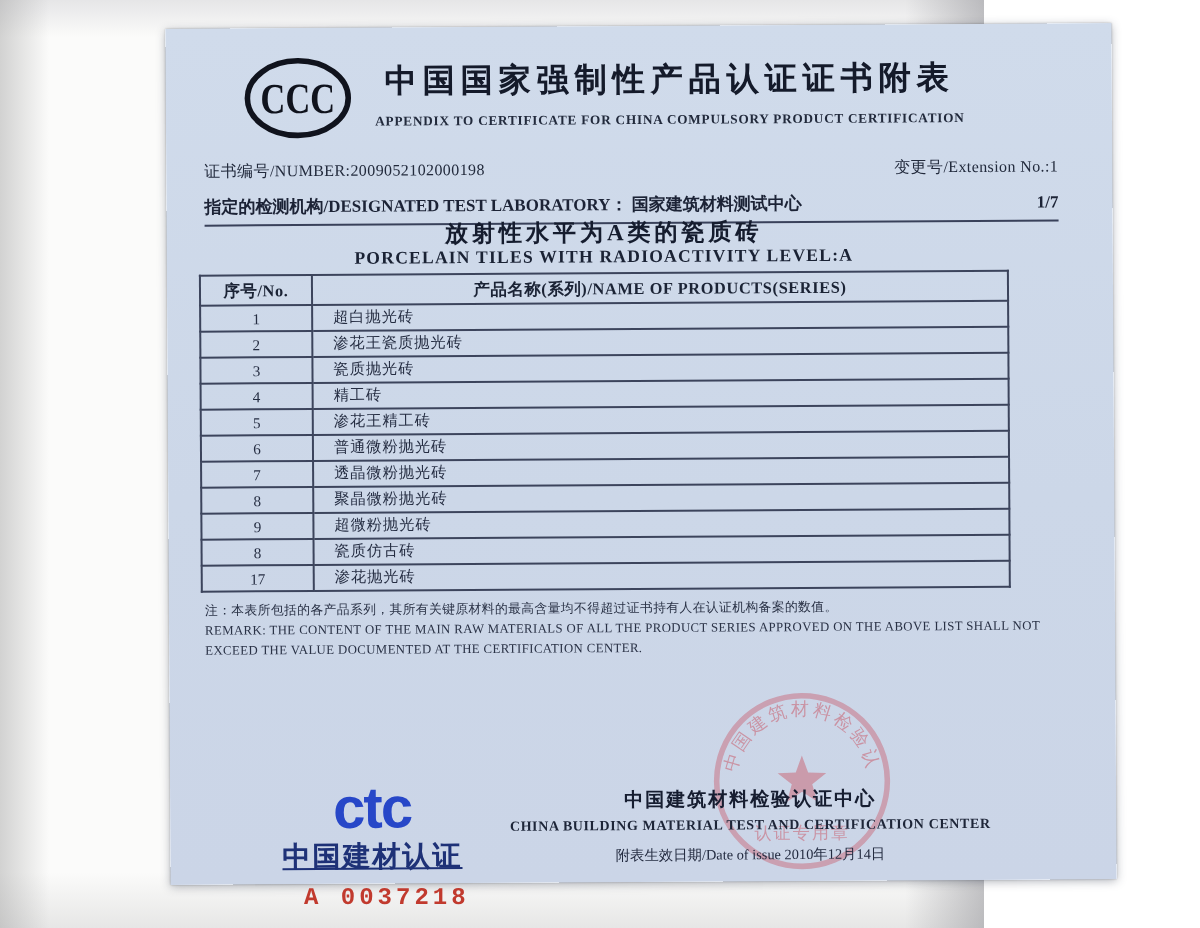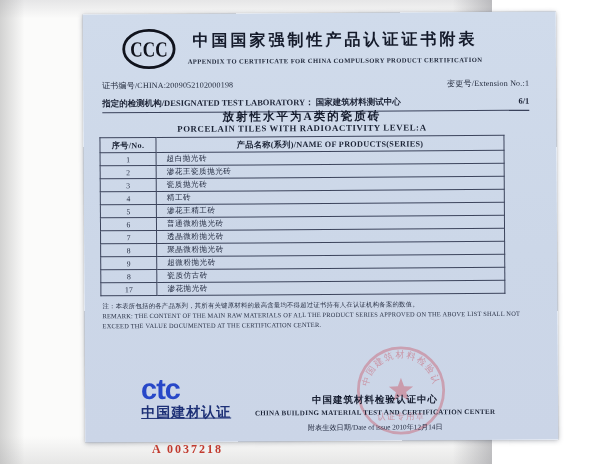--- a/index.html
+++ b/index.html
@@ -77,60 +77,60 @@
   td.c-no { text-align:center; }
   td.c-name { text-align:left; padding-left:10px; letter-spacing:.5px; }
   
   .note {
     position:absolute; left:18px; right:24px; top:287px;
     font-size:6.4px; line-height:1.55; color:#2a3246; letter-spacing:.2px;
   }
   .note .en { text-transform:uppercase; }
   
   .seal { position:absolute; left:268px; top:330px; width:96px; height:96px; opacity:.8; }
-  .ctc-block { position:absolute; left:56px; top:362px; width:90px; text-align:left; }
+  .ctc-block { position:absolute; left:56px; top:378px; width:90px; text-align:center; }
   .ctc-word {
     font-family:"Liberation Sans","DejaVu Sans",sans-serif;
     font-size:29px; font-weight:bold; color:#2747c8; line-height:.9;
     letter-spacing:-1px;
   }
   .ctc-caption { font-size:14px; font-weight:bold; color:#1e3177; letter-spacing:1px; margin-top:2px;text-decoration:underline; }
   .org-block { position:absolute; left:120px; width:340px; top:381px; text-align:center; }
   .org-cn { font-size:9.5px; font-weight:bold; letter-spacing:1px; color:#161d30; }
   .org-en { font-size:7px; font-weight:bold; letter-spacing:.3px; color:#1d2538; margin-top:2px; }
   .date-line { position:absolute; left:120px; width:340px; top:410px; text-align:center; font-size:7.2px; color:#232b40; }
   
   .serial {
     position:absolute; left:152px; top:442px;
-    font-family:Liberation Serif, serif;
+    font-family:Liberation Mono, monospace;
     font-size:12px; color:#c13a2e; letter-spacing:2px; font-weight:bold;
   }
 </style>
 </head>
 <body>
 
 <div class="photo">
   <div class="paper">
 
     <svg class="ccc-logo" viewBox="0 0 60 46">
       <ellipse cx="30" cy="23" rx="27" ry="20" fill="none" stroke="#10131d" stroke-width="3"></ellipse>
       <text x="30" y="31" text-anchor="middle" font-size="23" font-weight="bold" font-family="Liberation Serif, serif" fill="#10131d" textLength="40" lengthAdjust="spacingAndGlyphs">CCC</text>
     </svg>
 
     <div class="title-cn">中国国家强制性产品认证证书附表</div>
     <div class="title-en">APPENDIX TO CERTIFICATE FOR CHINA COMPULSORY PRODUCT CERTIFICATION</div>
 
     <div class="numline">
-      <span>证书编号/CHINA:2009052102000198</span>
+      <span>证书编号/NUMBER:2009052102000198</span>
       <span>变更号/Extension No.:1</span>
     </div>
 
     <div class="lab-line">
       <span>指定的检测机构/DESIGNATED TEST LABORATORY： 国家建筑材料测试中心</span>
-      <span>6/1</span>
+      <span>1/7</span>
     </div>
 
     <div class="sec-cn">放射性水平为A类的瓷质砖</div>
     <div class="sec-en">PORCELAIN TILES WITH RADIOACTIVITY LEVEL:A</div>
 
     <table class="products">
       <colgroup>
           <col class="col-no">
           <col>
         </colgroup>

